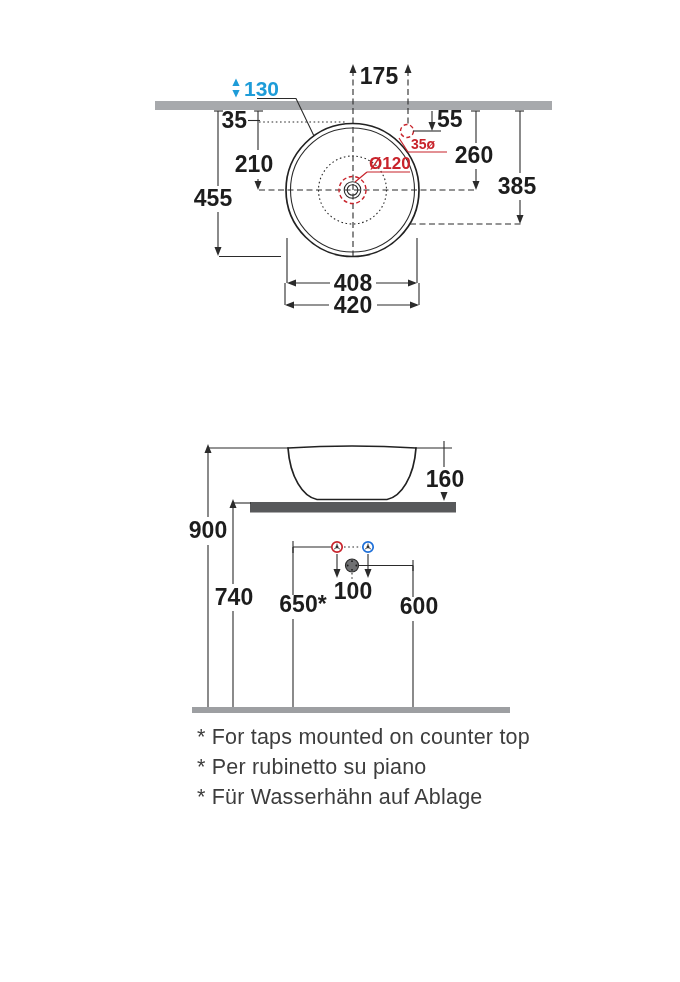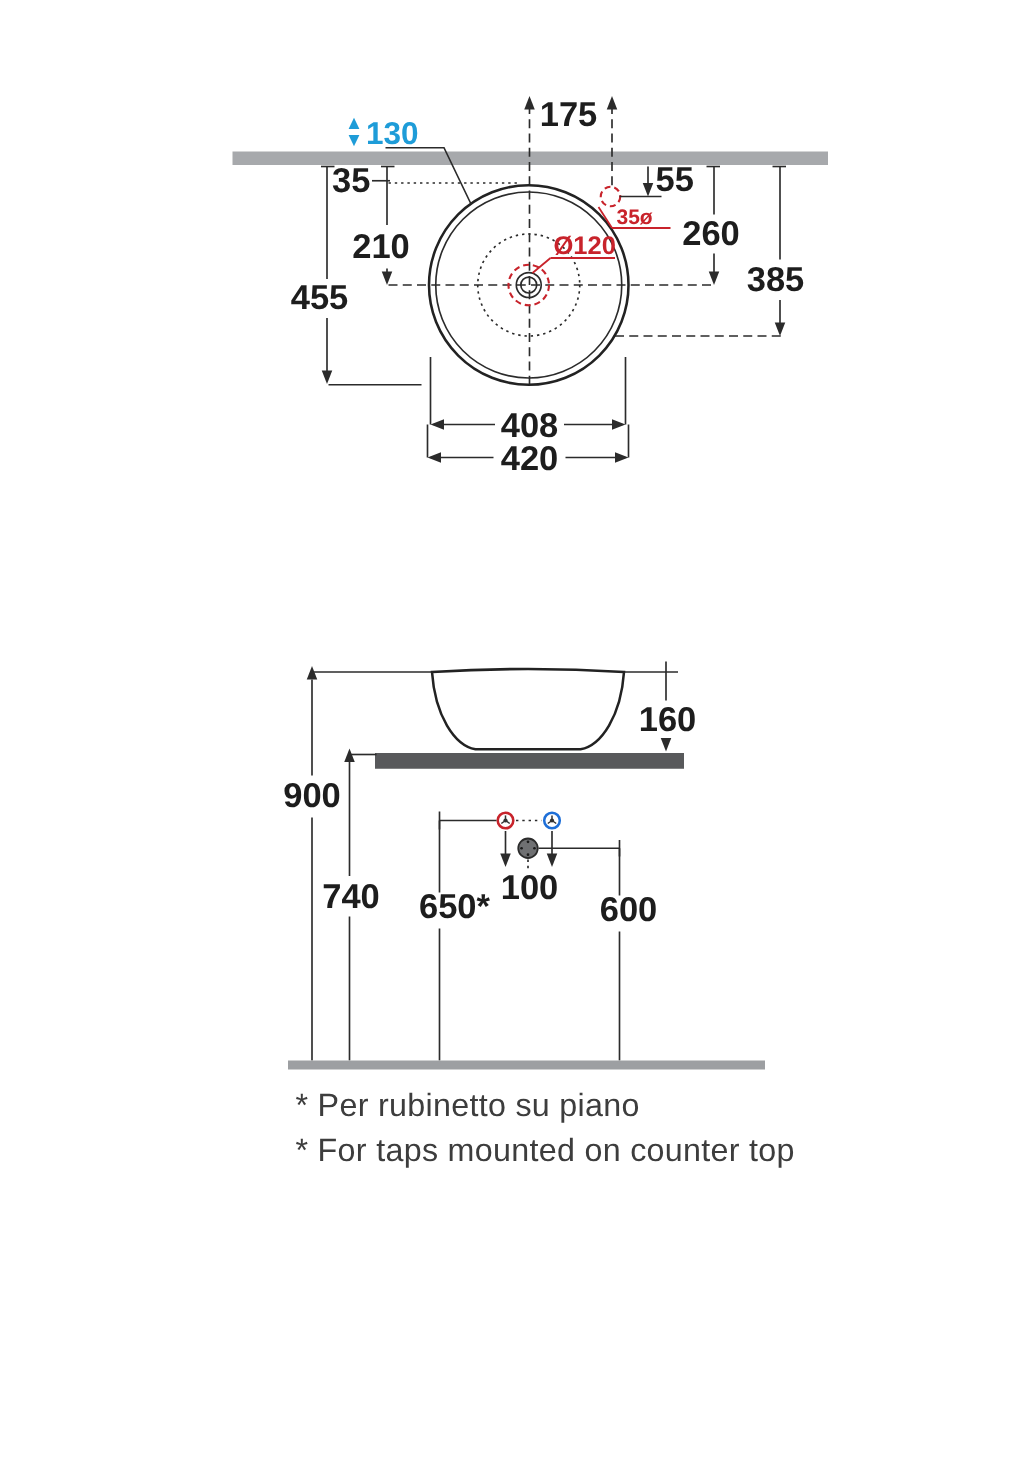--- a/index.html
+++ b/index.html
@@ -182,16 +182,17 @@
     <line class="ln" x1="413" y1="560" x2="413" y2="571"></line>
     <line class="ln" x1="413" y1="565.5" x2="413" y2="597"></line>
     <line class="ln" x1="413" y1="621" x2="413" y2="707"></line>
     <text class="dim" x="419" y="614" text-anchor="middle">600</text>
 
     <rect x="192" y="707" width="318" height="6" fill="#9d9fa2"></rect>
   </g>
 </svg>
 
   <div class="notes">
+    <div>* For taps mounted on counter top</div>
     <div>* Per rubinetto su piano</div>
-    <div>* For taps mounted on counter top</div>
+    <div>* Für Wasserhähn auf Ablage</div>
   </div>
 </div>
 
 </body></html>

